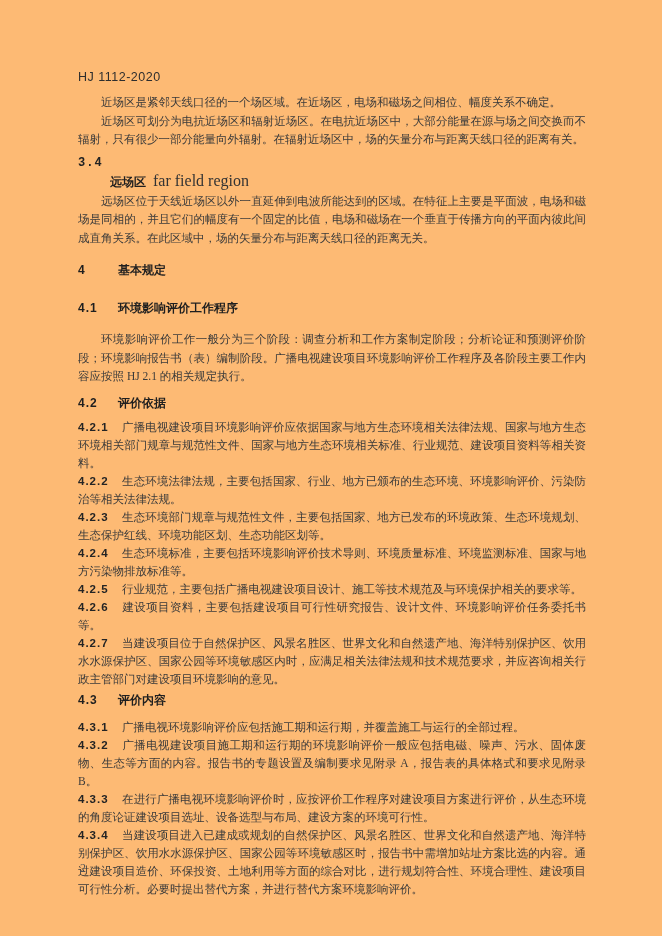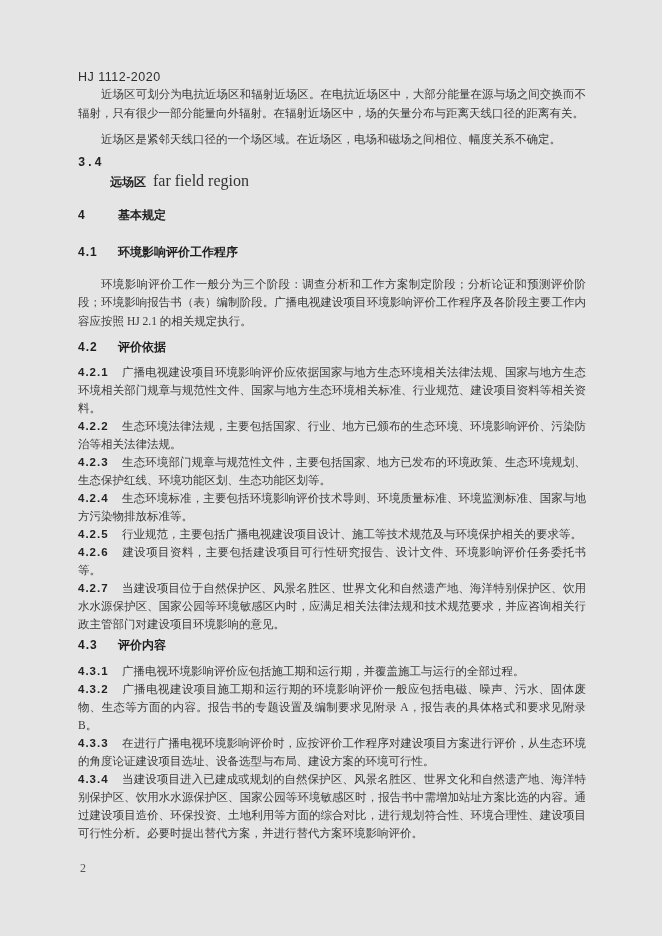--- a/index.html
+++ b/index.html
@@ -5,21 +5,21 @@
   * { margin: 0; padding: 0; box-sizing: border-box; }
   html, body { background: #ffffff; }
   body {
     width: 662px;
     height: 936px;
     position: relative;
     font-family: "Liberation Serif", "DejaVu Serif", serif;
     color: #3a3a3a;
     overflow: hidden;
   }
-  .page { position: absolute; inset: 0; background: #e5e5e5; }
+  .page { position: absolute; inset: 0; background: #fdba74; }
   .text-block {
     position: absolute;
     left: 78px;
     top: 69px;
     width: 508px;
   }
   .doc-header {
     font-family: "Liberation Sans", "DejaVu Sans", sans-serif;
     font-size: 12.5px;
     line-height: 16px;
@@ -94,27 +94,28 @@
   }
 </style>
 </head>
 <body>
 
 <div class="page">
   <div class="text-block">
 
     <div class="doc-header">HJ 1112-2020</div>
 
+    <p class="para indent p1">近场区是紧邻天线口径的一个场区域。在近场区，电场和磁场之间相位、幅度关系不确定。</p>
     <p class="para indent">近场区可划分为电抗近场区和辐射近场区。在电抗近场区中，大部分能量在源与场之间交换而不辐射，只有很少一部分能量向外辐射。在辐射近场区中，场的矢量分布与距离天线口径的距离有关。</p>
-    <p class="para indent p1">近场区是紧邻天线口径的一个场区域。在近场区，电场和磁场之间相位、幅度关系不确定。</p>
 
     <div class="term-num">3.4</div>
     <div class="term-line">
       <span class="term-cn">远场区</span><span class="term-en">far field region</span>
     </div>
+    <p class="para indent">远场区位于天线近场区以外一直延伸到电波所能达到的区域。在特征上主要是平面波，电场和磁场是同相的，并且它们的幅度有一个固定的比值，电场和磁场在一个垂直于传播方向的平面内彼此间成直角关系。在此区域中，场的矢量分布与距离天线口径的距离无关。</p>
 
     <div class="h1">
       <span class="h-num">4</span><span class="h-title">基本规定</span>
     </div>
 
     <div class="h2">
       <span class="h-num">4.1</span><span class="h-title">环境影响评价工作程序</span>
     </div>
     <p class="para indent sp-after-41">环境影响评价工作一般分为三个阶段：调查分析和工作方案制定阶段；分析论证和预测评价阶段；环境影响报告书（表）编制阶段。广播电视建设项目环境影响评价工作程序及各阶段主要工作内容应按照 HJ 2.1 的相关规定执行。</p>
 

